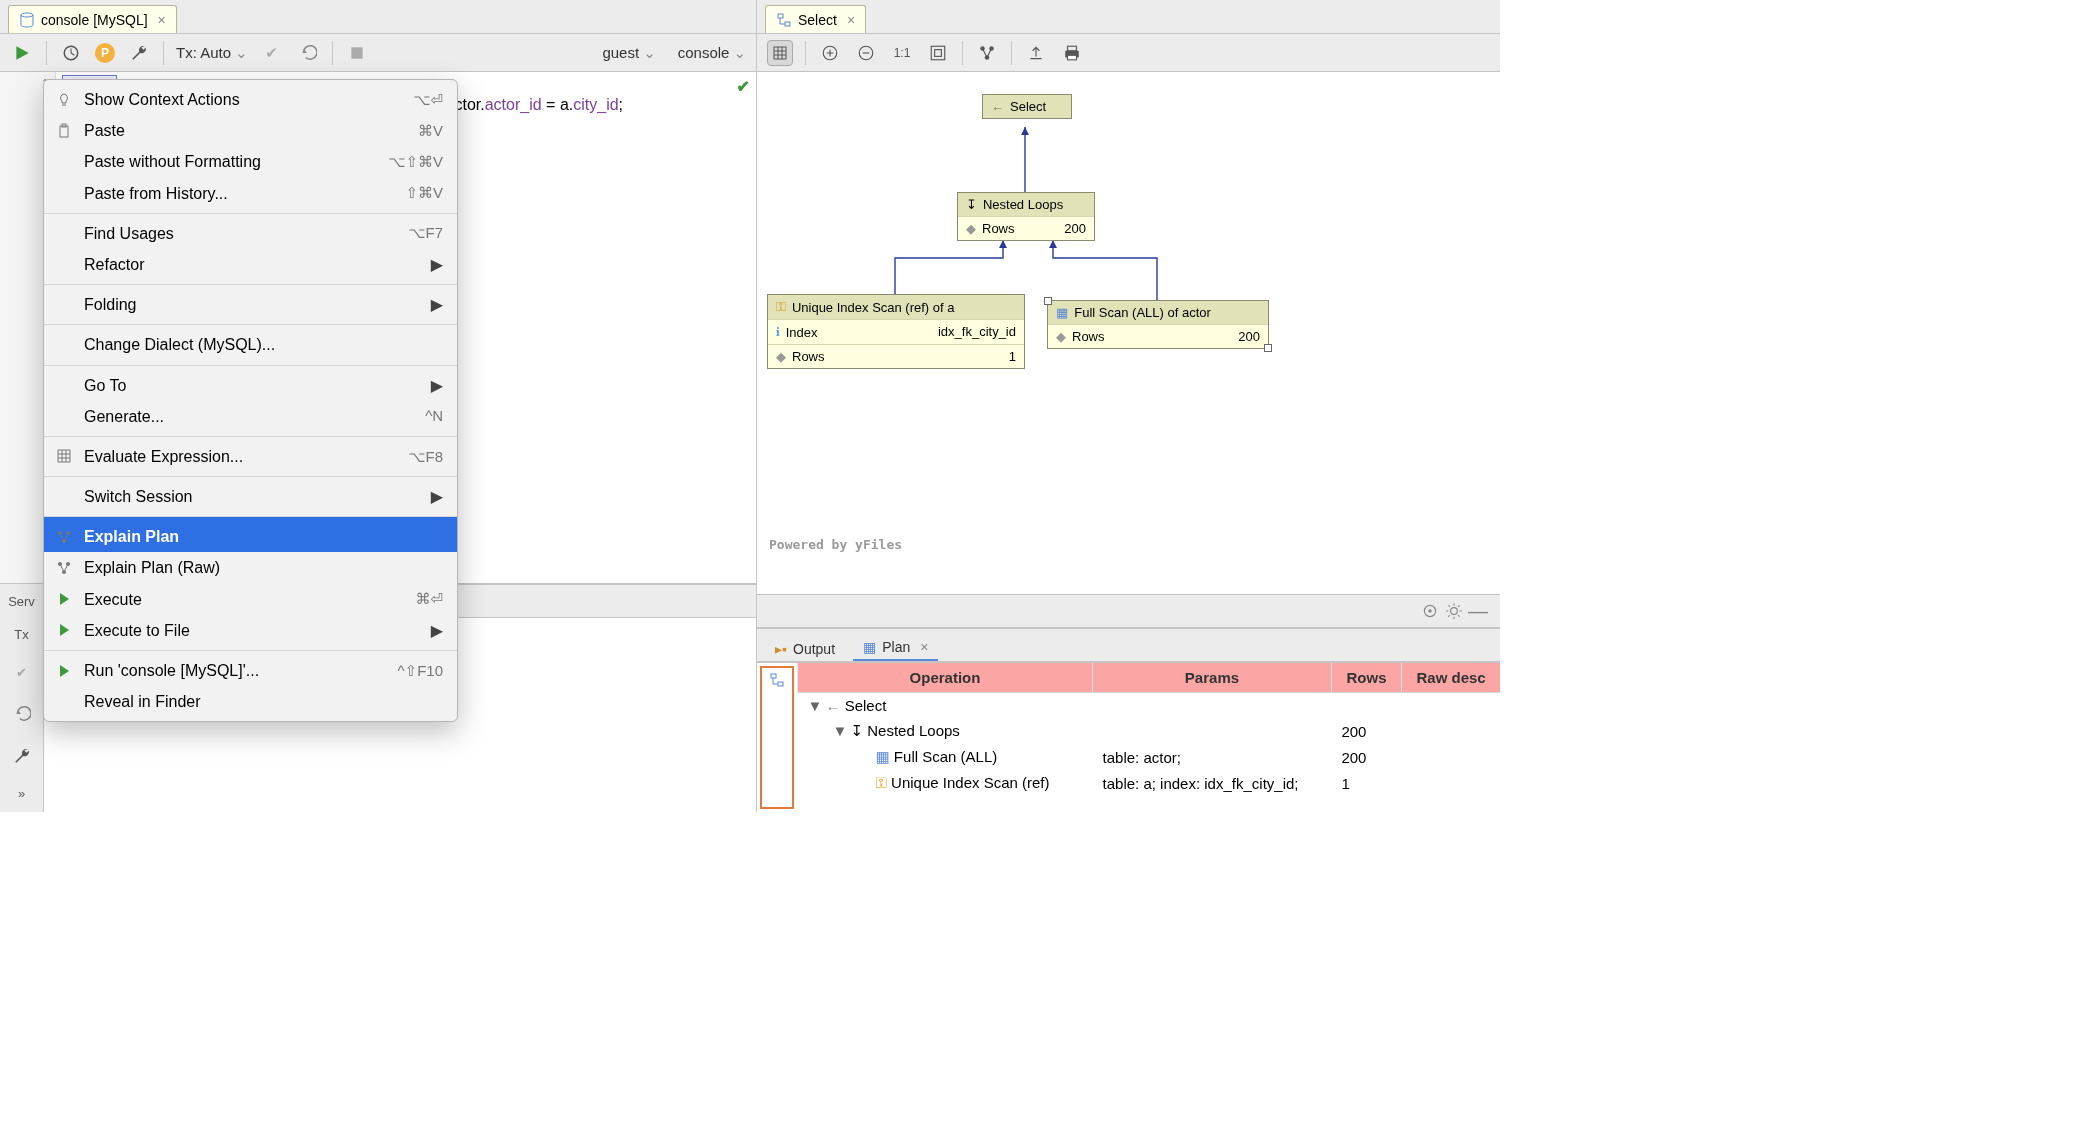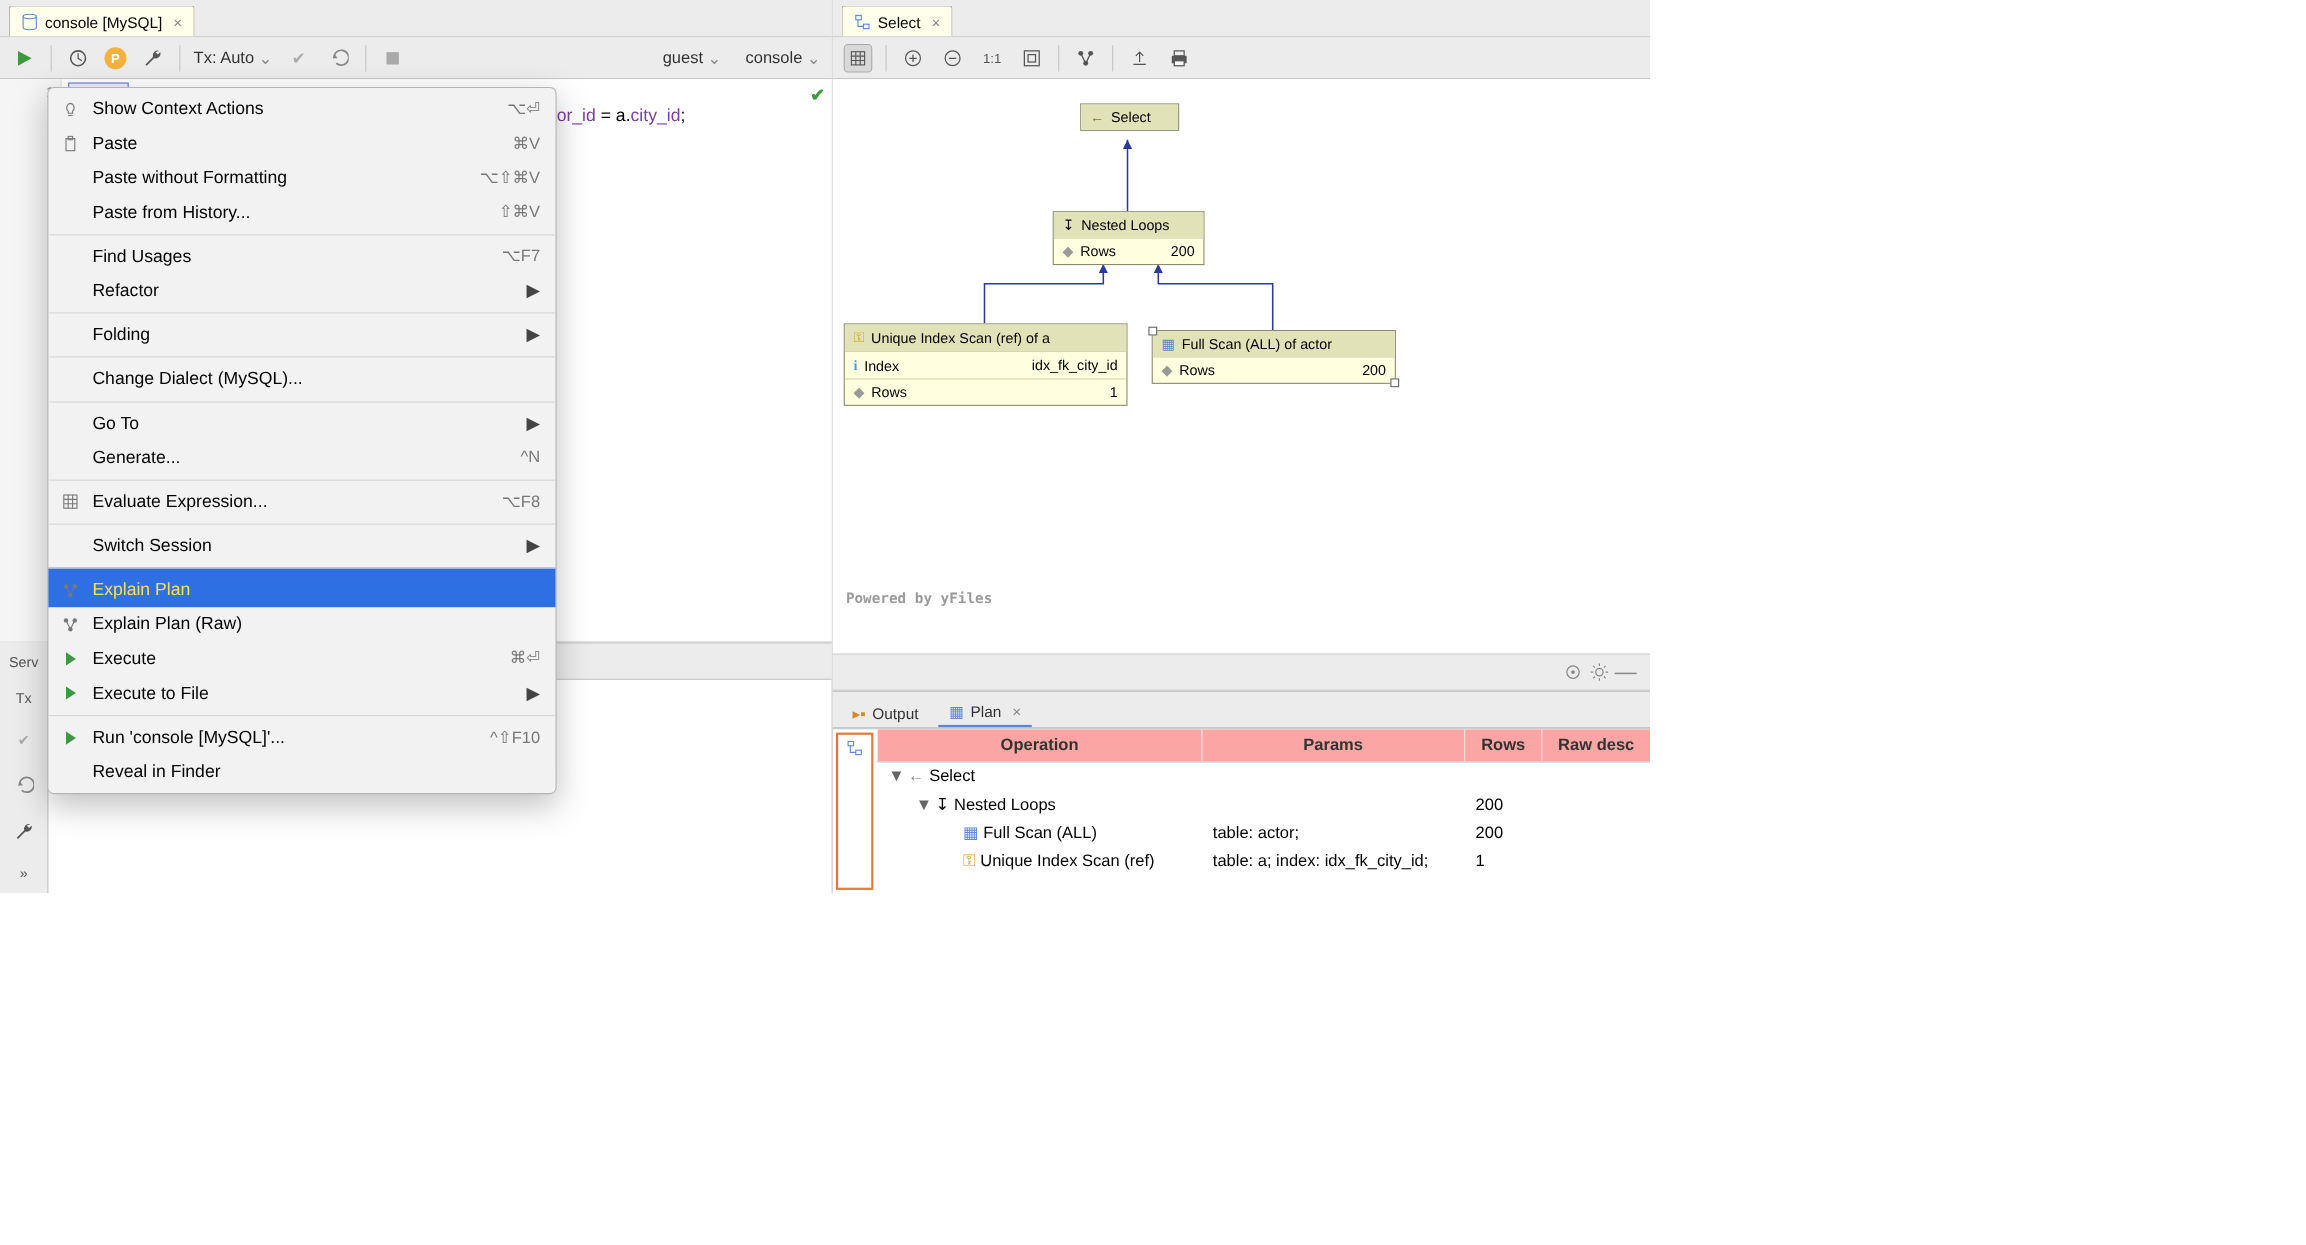--- a/index.html
+++ b/index.html
@@ -25,24 +25,24 @@
 
 .editor-area { display:flex; flex:1; position:relative; background:#fff; }
 .gutter { width:56px; background:#f5f5f5; border-right:1px solid #e0e0e0; text-align:right; padding:4px 6px 0 0; font-size:13px; color:#888; }
 .code { flex:1; padding:4px 6px 0; font-size:16px; white-space:pre; position:relative; }
 .code .kw { color:#0b32b6; }
 .code .fld { color:#7a3e9d; }
 .green-check { color:#3c9a3c; position:absolute; right:6px; top:5px; font-weight:bold; }
 .sel-box { position:absolute; top:3px; left:6px; width:55px; height:22px; border:1px solid #6a7bd8; background:rgba(106,123,216,0.12); pointer-events:none; }
 
 
-.context-menu { position:absolute; left:43px; top:79px; width:463px; background:#f2f2f2; border:1px solid #b5b5b5; border-radius:6px; box-shadow:0 10px 30px rgba(0,0,0,0.25); z-index:1000; padding:4px 0; font-size:16px; }
+.context-menu { position:absolute; left:43px; top:79px; width:415px; background:#f2f2f2; border:1px solid #b5b5b5; border-radius:6px; box-shadow:0 10px 30px rgba(0,0,0,0.25); z-index:1000; padding:4px 0; font-size:16px; }
 .context-menu .mi { display:flex; align-items:center; padding:4px 14px 4px 10px; gap:10px; line-height:1.45; }
 .context-menu .mi.sep-above { border-top:1px solid #d5d5d5; margin-top:4px; padding-top:8px; }
-.context-menu .mi.highlight { background:#2f6fe4; color:#fde047; }
+.context-menu .mi.highlight { background:#2f6fe4; color:#ffffff;font-weight:bold; }
 .context-menu .mi .micon { width:20px; display:flex; justify-content:center; color:#666; }
 .context-menu .mi.highlight .micon { color:#cfe0ff; }
 .context-menu .mi .mlabel { flex:1; }
 .context-menu .mi .short { color:#777; font-size:15px; }
 .context-menu .mi .sub { color:#444; }
 
 
 .left-gutter { width:44px; background:#ececec; border-right:1px solid #c5c5c5; display:flex; flex-direction:column; align-items:center; gap:18px; padding-top:10px; font-size:13px; color:#555; }
 
 

